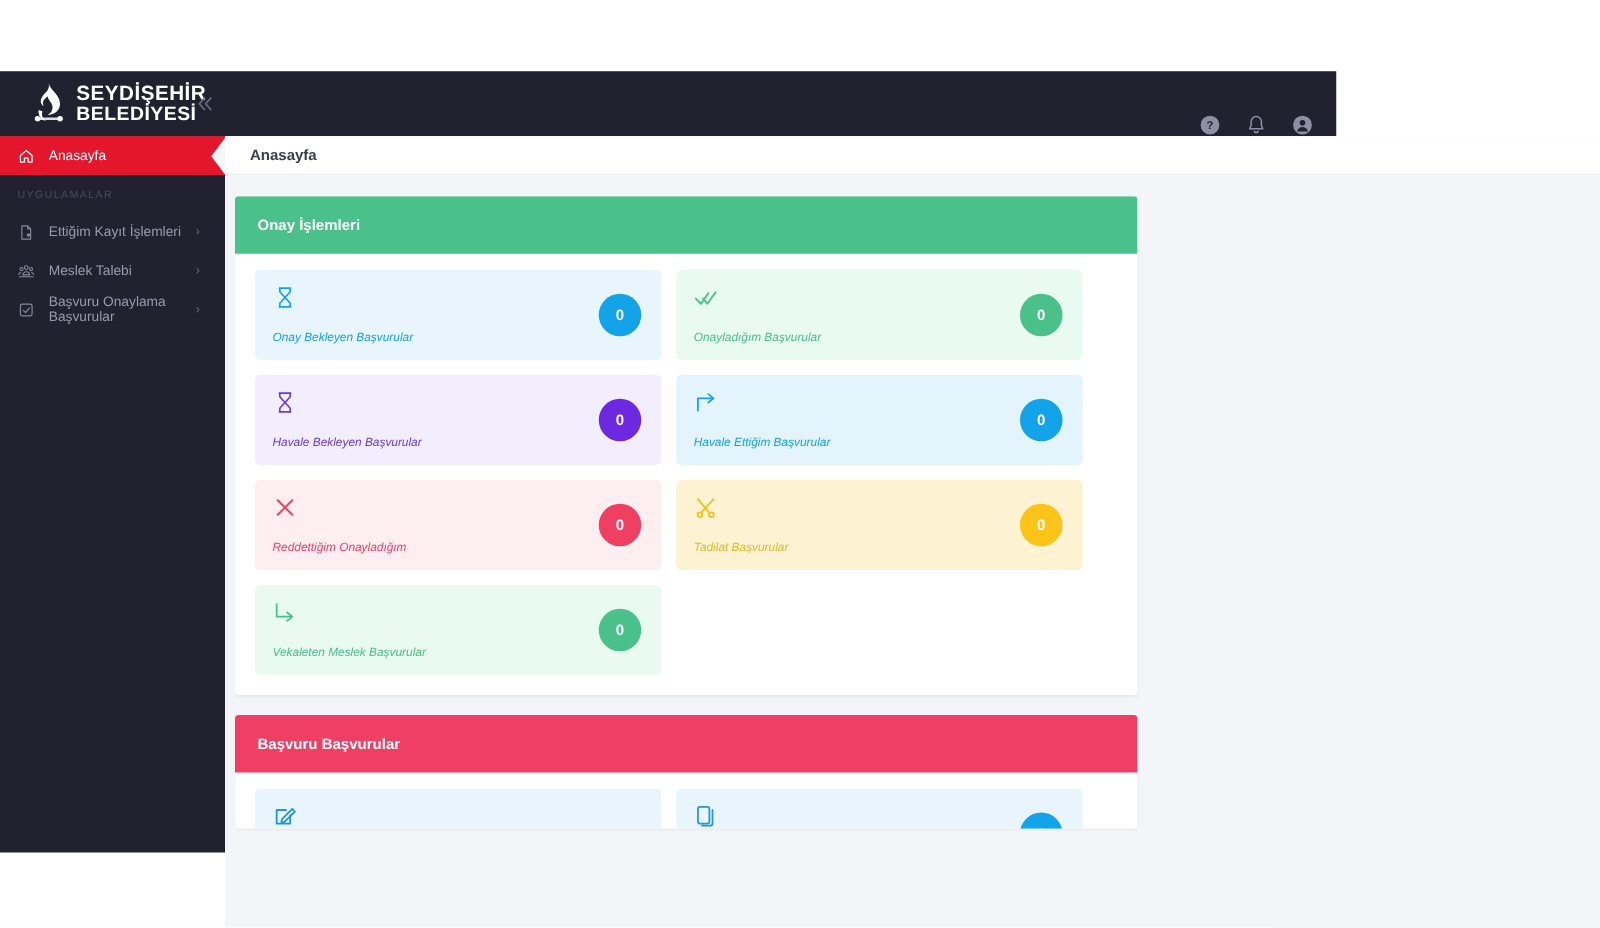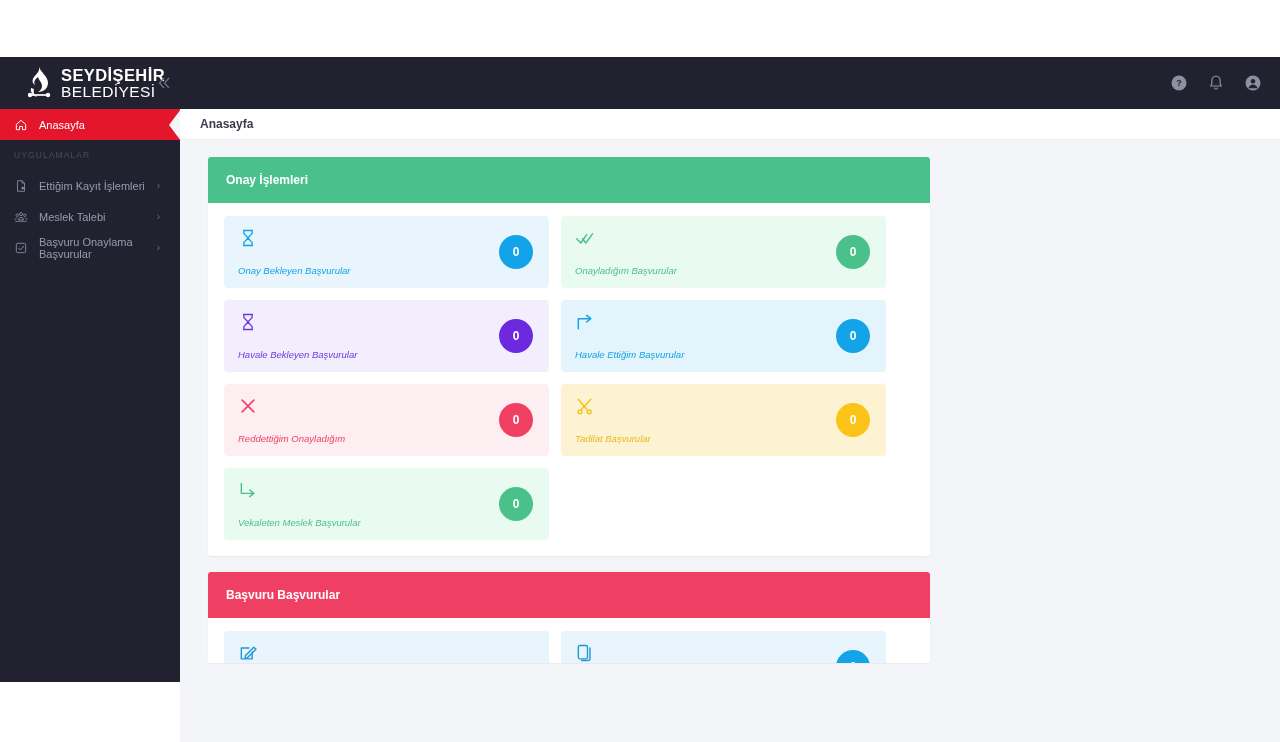--- a/index.html
+++ b/index.html
@@ -9,31 +9,31 @@
     background: #ffffff;
     overflow: hidden;
   }
   .page { position: relative; width: 1280px; height: 742px; background: #ffffff; }
 
   
   .top-strip { position: absolute; left:0; top:0; width:1280px; height:57px; background:#ffffff; }
 
   
   .navbar {
-    position: absolute; left: 0; top: 57px; width: 1280px; height: 52px;
-    background: #21212f; display: flex; align-items: center;
+    position: absolute; left: 0; top: 57px; width: 1069px; height: 52px;
+    background: #21212f; display: flex; align-items: flex-end;
   }
   .brand {
     width: 180px; height: 52px; display: flex; align-items: center;
     padding-left: 26px; position: relative;
   }
   .brand-logo { width: 26px; height: 34px; margin-right: 9px; flex: 0 0 auto; }
   .brand-text { display: flex; flex-direction: column; line-height: 1.03; }
   .brand-line1 { color:#ffffff; font-size: 16.5px; font-weight: 700; letter-spacing: .4px; }
-  .brand-line2 { color:#ffffff; font-size: 15.5px; font-weight: 400; letter-spacing: .4px; }
+  .brand-line2 { color:#ffffff; font-size: 15.5px; font-weight: 700; letter-spacing: .4px; }
   .collapse-btn {
     position: absolute; right: 6px; top: 16px; width: 20px; height: 20px;
     color: #6b6b80; font-size: 15px; line-height: 20px; text-align: center; cursor: pointer;
   }
   .nav-spacer { flex: 1 1 auto; }
   .nav-icons { display: flex; align-items: center; gap: 19px; padding-right: 18px; }
   .nav-icon { width: 18px; height: 18px; color:#8f8fa3; cursor: pointer; display:block; }
 
   
   .sidebar {
@@ -59,21 +59,21 @@
   .side-item .si-chev { position:absolute; right:20px; color:#6b6b80; font-size:10px; }
 
   
   .content { position: absolute; left: 180px; top: 109px; width: 1100px; height: 633px; background:#f4f5f8; }
   .page-head {
     height: 31px; background: #ffffff; display:flex; align-items:center; padding-left: 20px;
     border-bottom: 1px solid #eceef3;
   }
   .page-title { font-size: 12px; font-weight: 700; color:#3b3b4f; }
 
-  .grid { display:flex; gap: 15px; padding: 17px 20px 0 28px; align-items: flex-start; }
+  .grid { display:flex; gap: 15px; padding: 17px 20px 0 8px; align-items: flex-start; }
   .col-left { width: 722px; flex: 0 0 auto; }
   .col-right { width: 343px; flex: 0 0 auto; }
 
   .panel { background:#ffffff; border-radius: 3px; box-shadow: 0 1px 2px rgba(30,30,60,.06); overflow:hidden; margin-bottom: 16px; }
   .panel-head { height: 46px; display:flex; align-items:center; justify-content: space-between; padding: 0 18px; }
   .panel-head.green { background:#4ac08a; }
   .panel-head.pink  { background:#ef3f63; }
   .panel-head.purple{ background:#7b2ff2; }
   .panel-title { color:#ffffff; font-size: 12px; font-weight: 700; }
   .panel-sub { color:#ffffff; font-size: 8px; font-weight: 700; opacity:.95; margin-top: 2px; }

